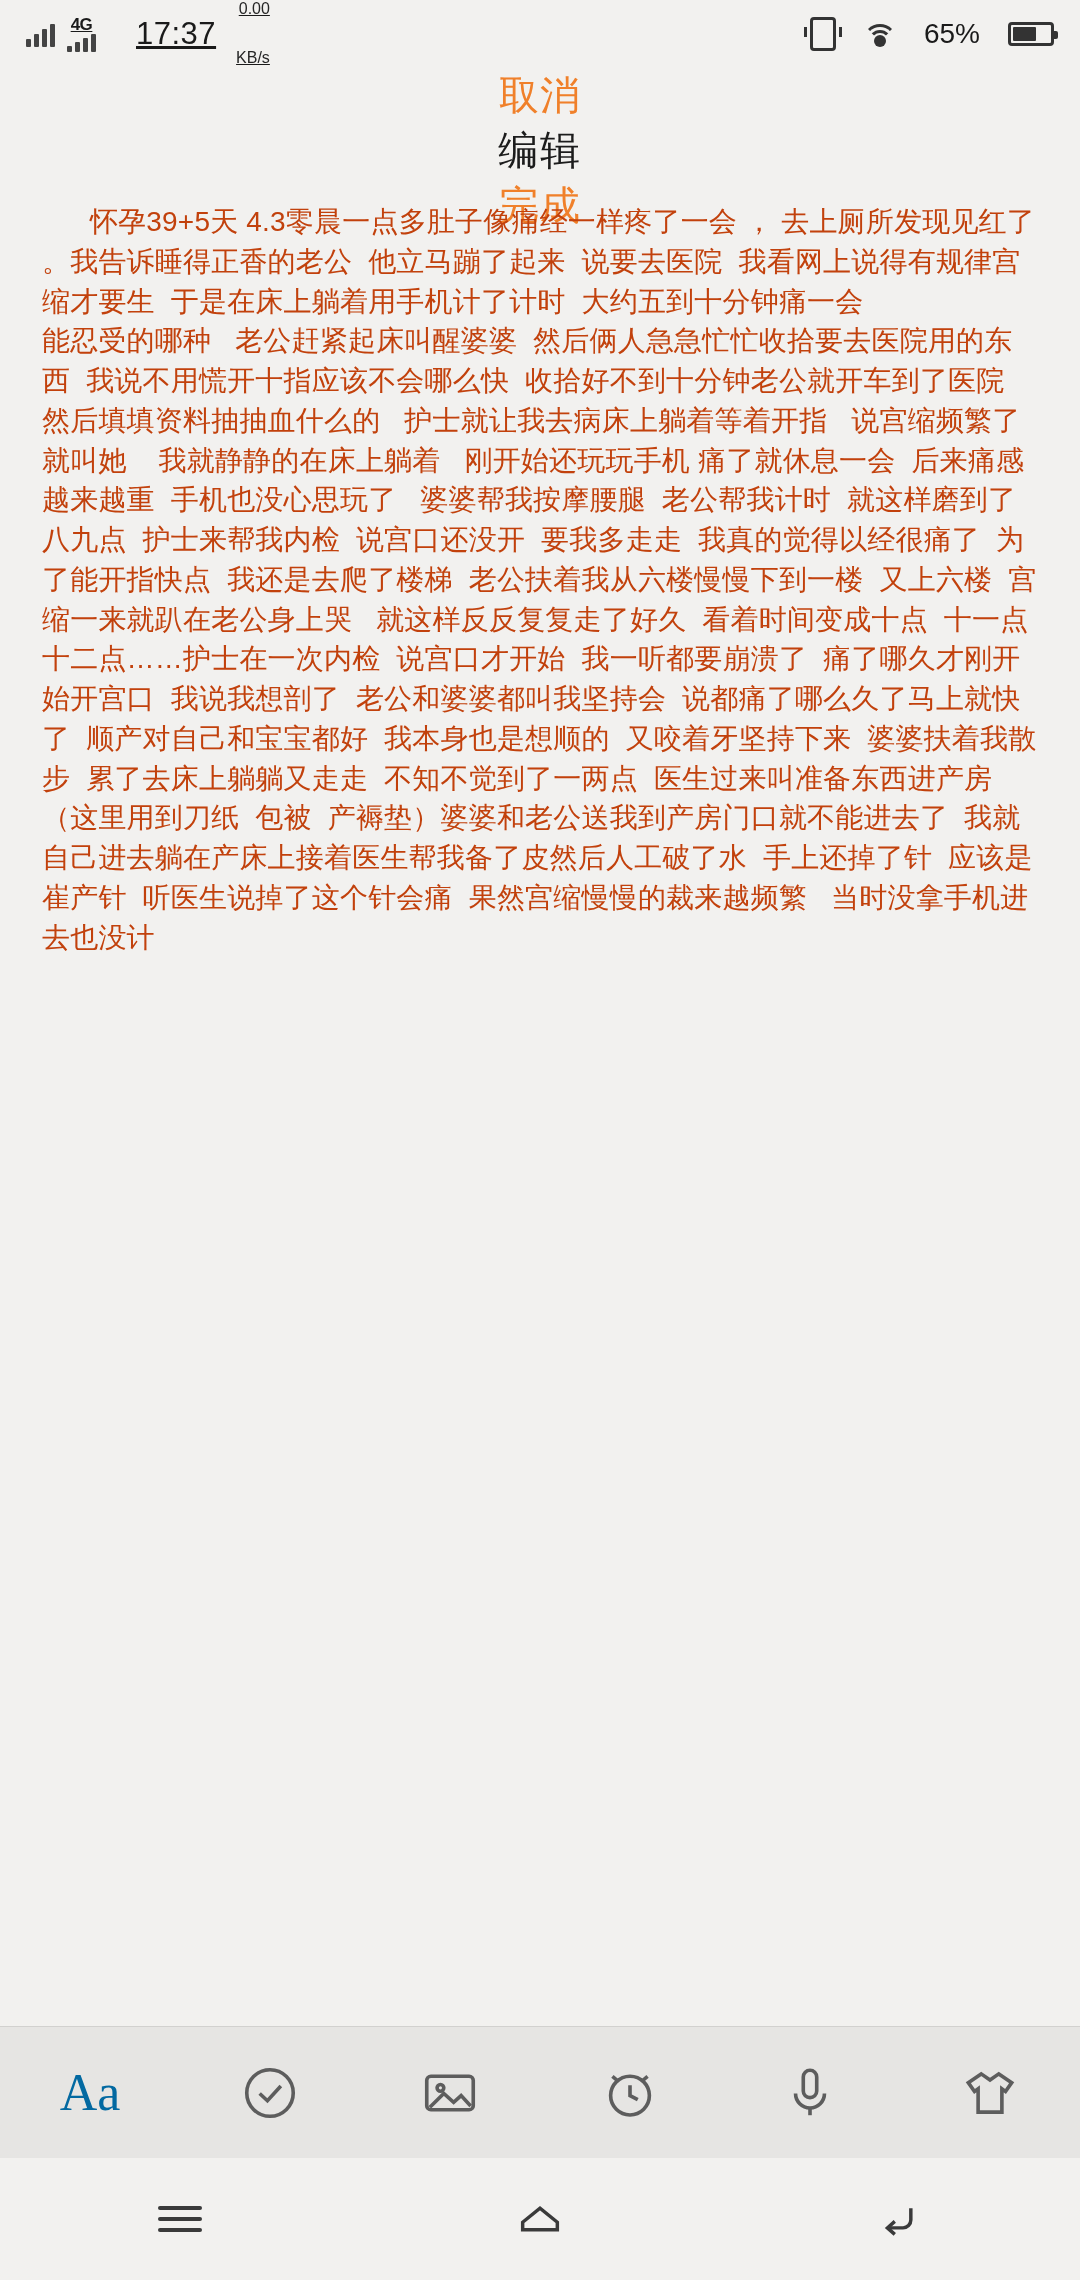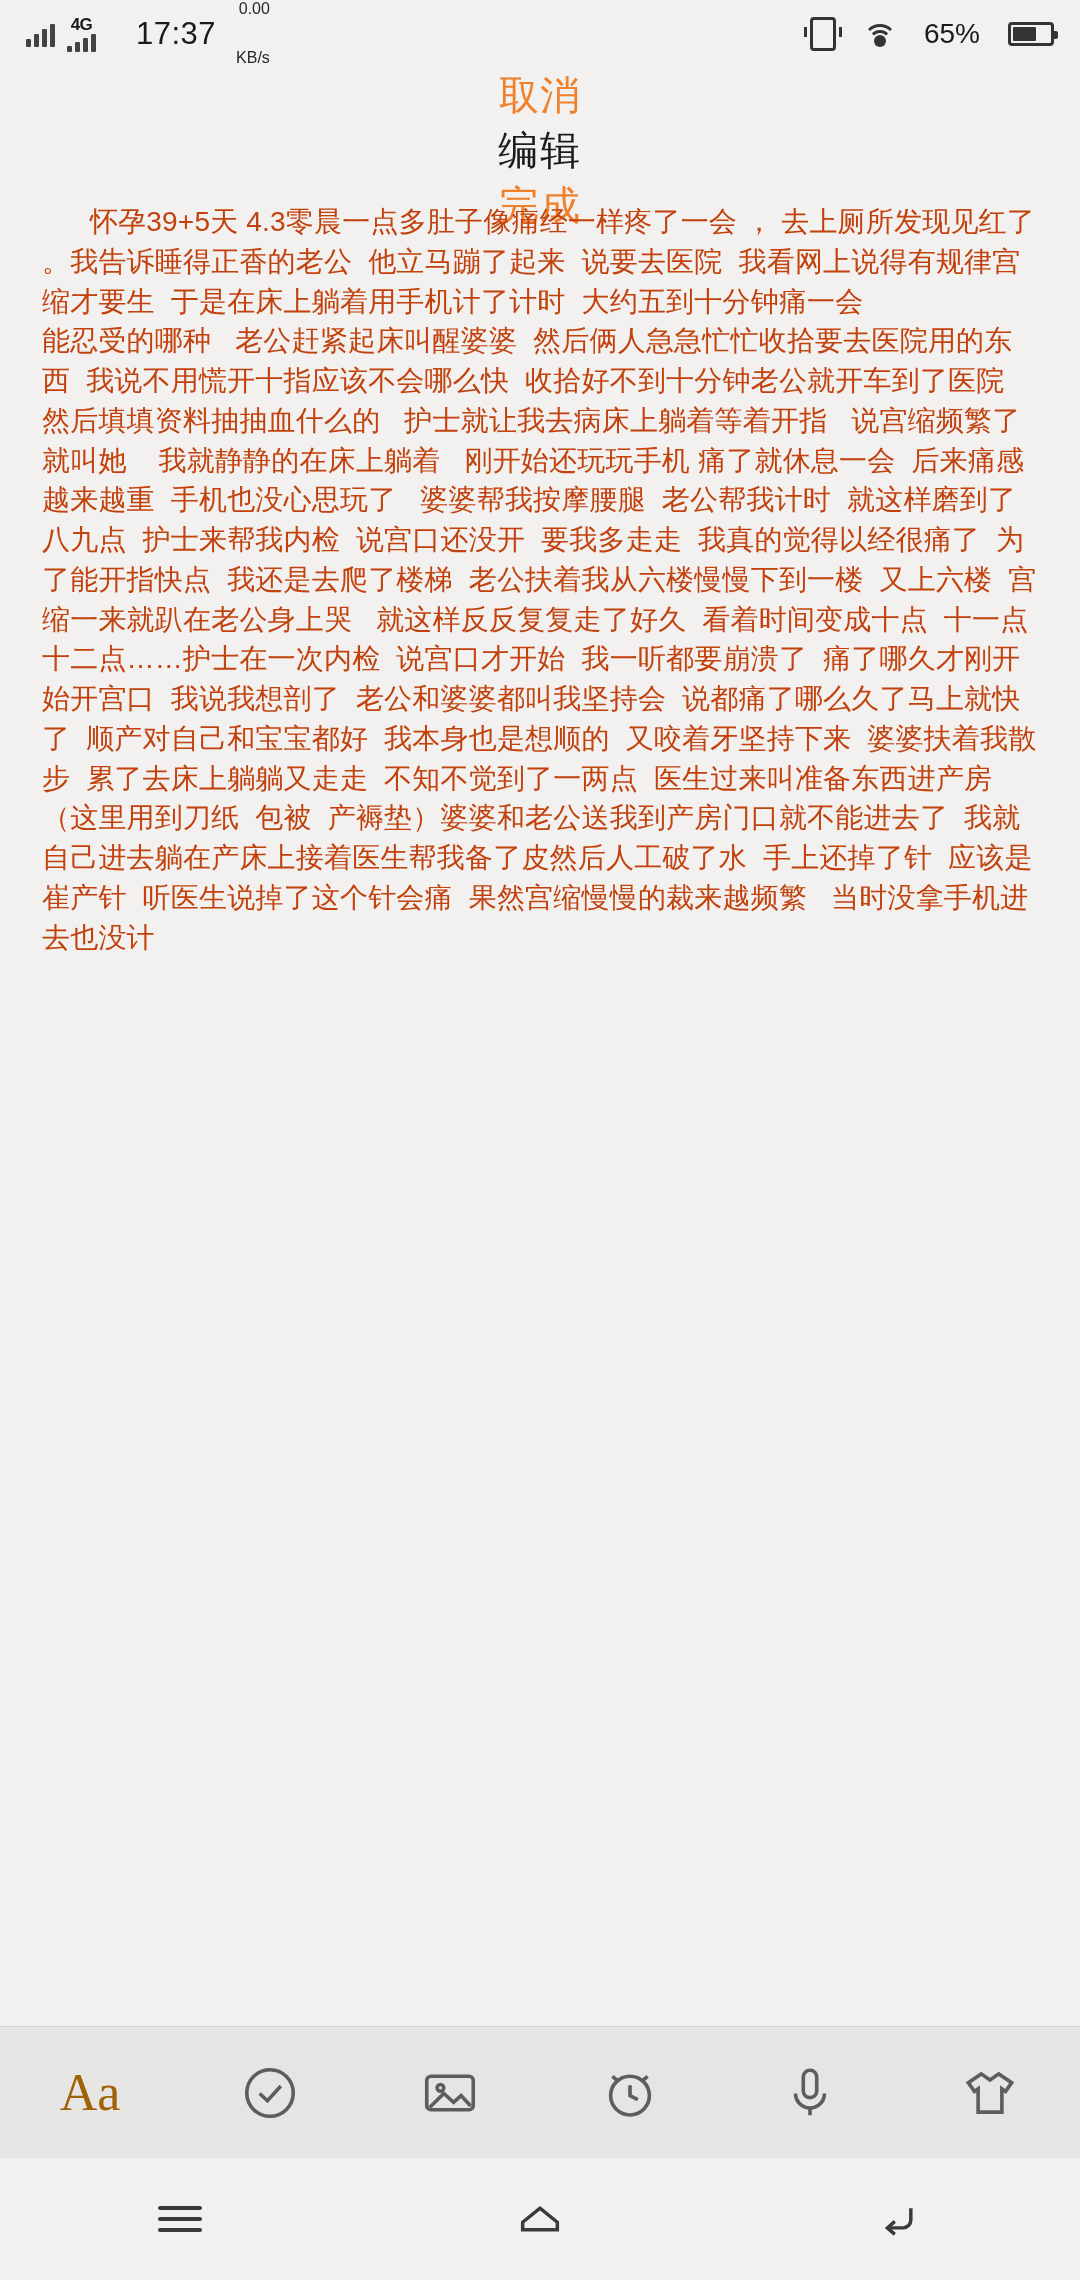--- a/index.html
+++ b/index.html
@@ -22,20 +22,21 @@
     align-items: center;
     padding: 0 26px;
     box-sizing: border-box;
     background: #f2f1ef;
     color: #1a1a1a;
   }
   .status-left {
     display: flex;
     align-items: center;
     gap: 10px;
+    text-decoration: underline;
   }
   .signal-bars {
     display: flex;
     align-items: flex-end;
     gap: 3px;
     height: 26px;
   }
   .signal-bars i {
     display: block;
     width: 5px;
@@ -216,21 +217,21 @@
     width: 90px;
     height: 90px;
     display: flex;
     align-items: center;
     justify-content: center;
     color: #5d5d5d;
   }
   .tool-aa {
     font-size: 52px;
     font-family: "Liberation Serif", serif;
-    color: #a16207;
+    color: #0369a1;
   }
 
   
   .navbar {
     position: absolute;
     bottom: 0;
     left: 0;
     width: 1080px;
     height: 122px;
     background: #f2f1ef;

